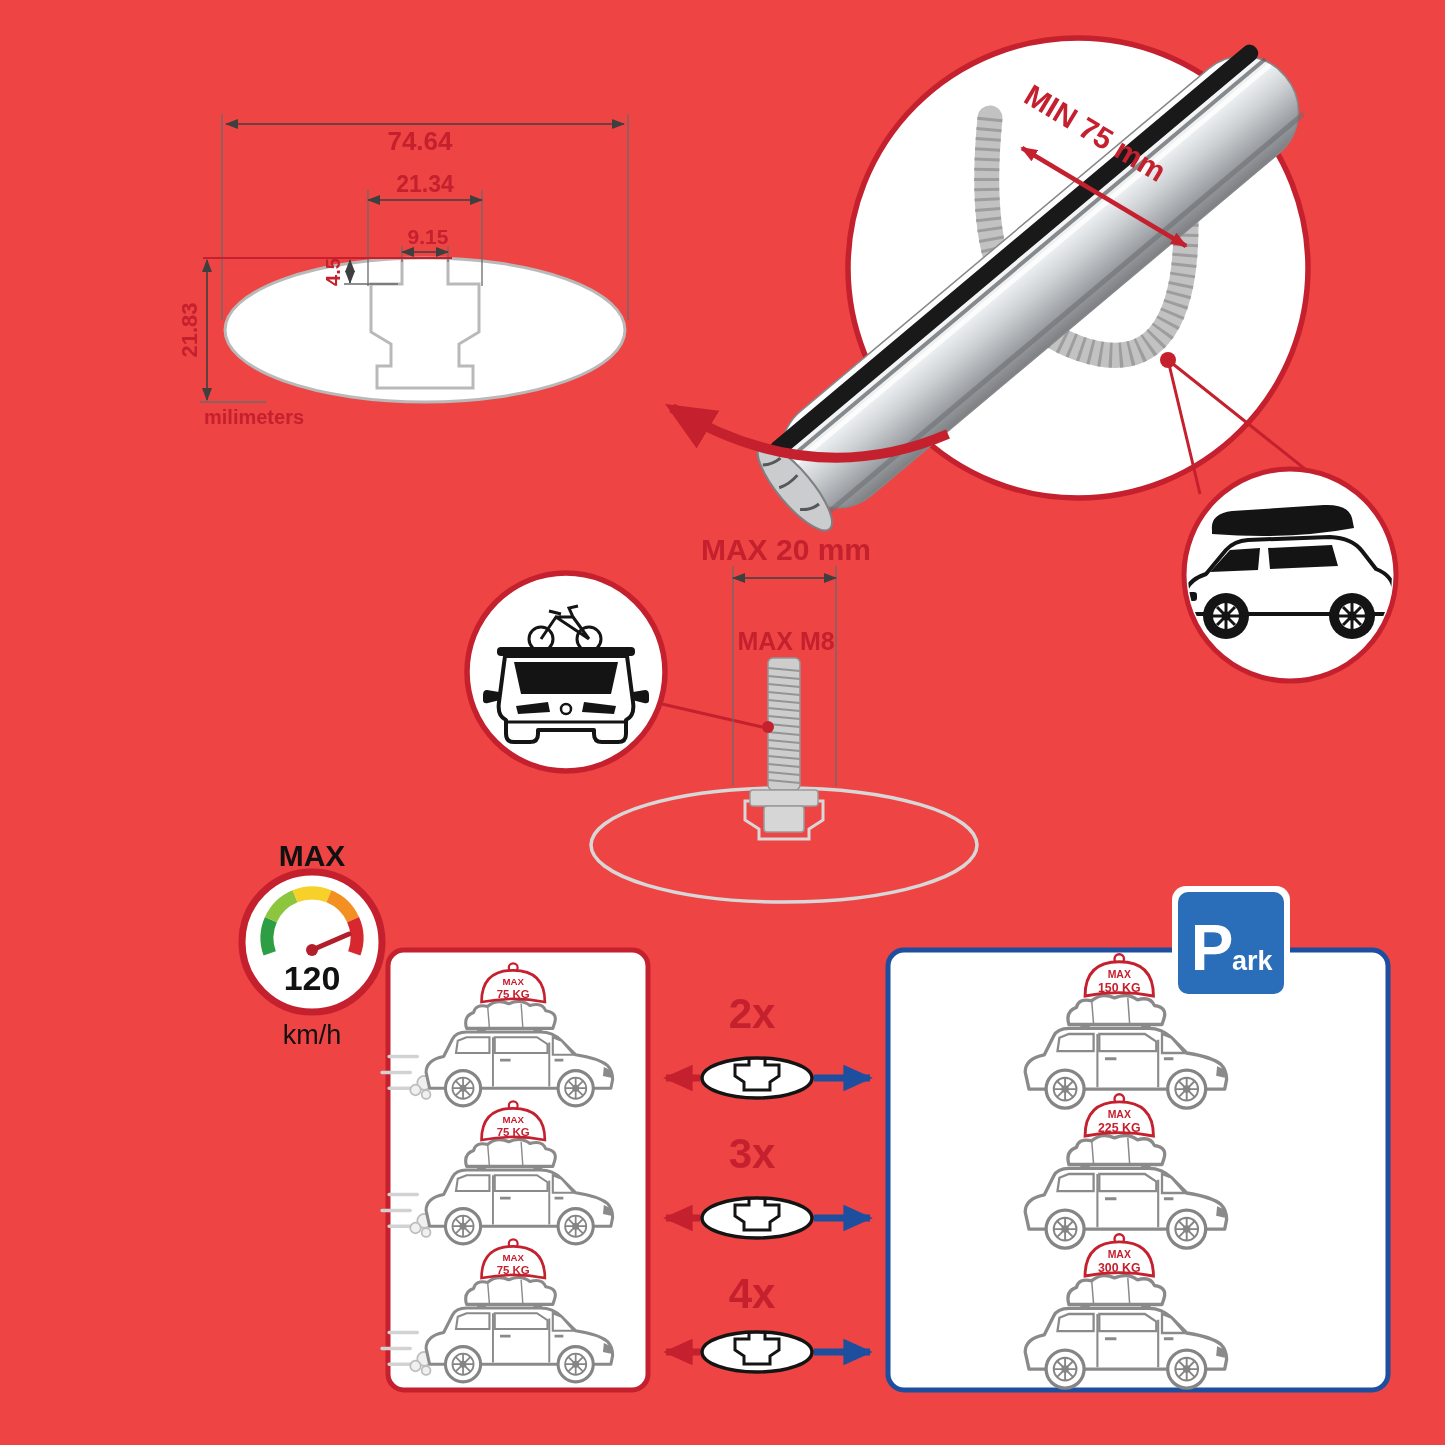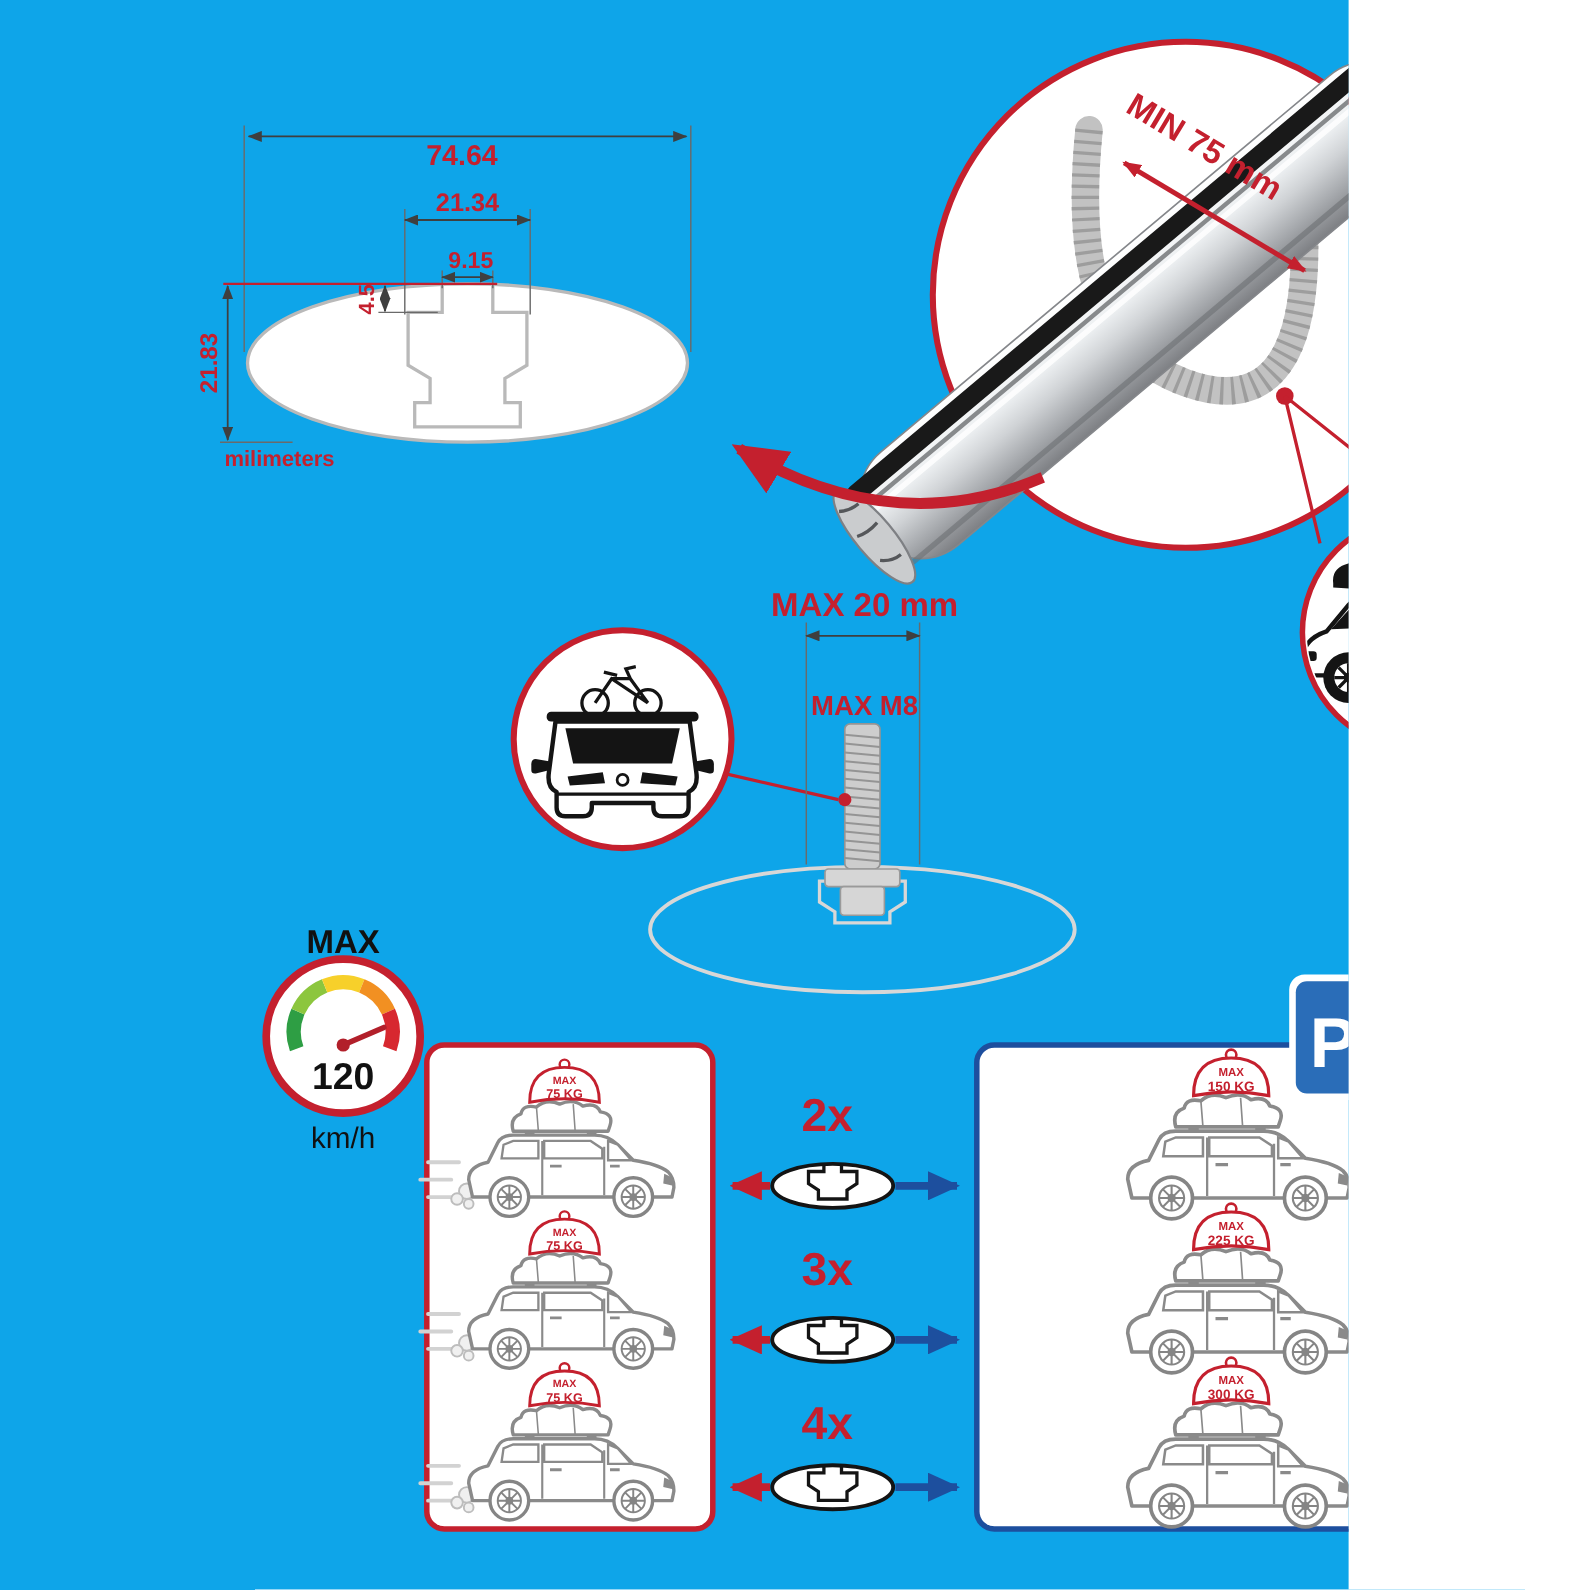--- a/index.html
+++ b/index.html
@@ -1,16 +1,16 @@
 <!DOCTYPE html>
 <html><head>
 <meta charset="utf-8">
 <style>
   html,body{margin:0;padding:0;background:#ffffff;}
-  #canvas{position:relative;width:1226px;height:1445px;background:#0ea5e9;overflow:hidden;
+  #canvas{position:relative;width:1445px;height:1445px;background:#ef4444;overflow:hidden;
           font-family:"Liberation Sans", sans-serif;}
   svg text{font-family:"Liberation Sans", sans-serif;}
   .dim-num{fill:#c4202e;font-weight:700;font-size:26px;}
   .dim-small{fill:#c4202e;font-weight:700;font-size:20px;}
   .dim-line{stroke:#3f3f3f;stroke-width:1.6;fill:none;}
   .ext-line{stroke:#6a6a6a;stroke-width:1.3;fill:none;}
   .red-big{fill:#c4202e;font-weight:700;font-size:30px;}
   .red-mid{fill:#c4202e;font-weight:700;font-size:25px;}
   .black-big{fill:#111111;font-weight:700;font-size:30px;}
   .mult{fill:#c4202e;font-weight:700;font-size:42px;}

